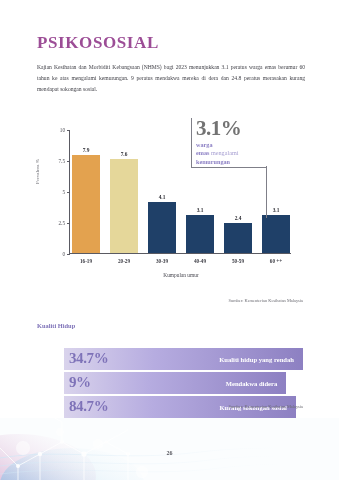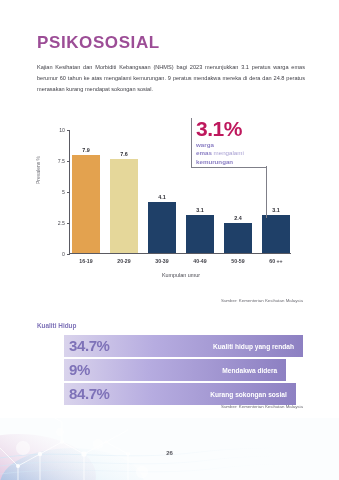--- a/index.html
+++ b/index.html
@@ -2,21 +2,21 @@
 <html><head>
 <meta charset="utf-8">
 <style>
   * { box-sizing: border-box; margin: 0; padding: 0; }
   html, body {
     width: 339px; height: 480px;
     font-family: "Liberation Sans", sans-serif;
     background: #ffffff;
     overflow: hidden;
   }
-  .page { position: relative; width: 339px; height: 480px; background:#fff; overflow:hidden; }
+  .page { position: relative; width: 339px; height: 480px; background:#fff; overflow:hidden;font-family:Liberation Serif, serif; }
 
   
   .title {
     position: absolute; left: 37px; top: 33px;
     font-size: 17px; font-weight: bold; letter-spacing: .6px;
     color: #9c4d96;
   }
   .intro {
     position: absolute; left: 37px; top: 62px; width: 268px;
     font-size: 5.6px; line-height: 1.95; color: #3f3f46;
@@ -45,38 +45,38 @@
   .bar { width: 100%; }
   .xlabels { position: absolute; left: 35px; top: 136px; width: 218px;
              display: flex; justify-content: space-between; }
   .xlabels span { width: 28px; text-align: center; font-size: 5.2px;
                   font-weight: bold; color: #3a3a42; }
   .xtitle { position: absolute; left: 35px; top: 150px; width: 218px; text-align: center;
             font-size: 5.4px; color: #4a4a52; }
 
   
   .callout { position: absolute; left: 196px; top: 118px; width: 108px; }
-  .callout-big { font-size: 21px; font-weight: bold; color: #be185d; letter-spacing: -.5px; line-height: 1; }
+  .callout-big { font-size: 21px; font-weight: bold; color: #737373; letter-spacing: -.5px; line-height: 1; }
   .callout-sub { margin-top: 2px; font-size: 6.2px; line-height: 1.35; color: #8b7fc4; }
   .callout-sub b { font-weight: bold; }
   .callout-sub .lt { font-weight: normal; color: #a79fd2; }
   .bracket { position: absolute; left: 191px; top: 118px; width: 76px; height: 50px;
              border-left: 1.2px solid #7f7f88; border-bottom: 1.2px solid #7f7f88; }
   .bracket-drop { position: absolute; left: 266px; top: 166px; width: 1.2px; height: 52px;
                   background: #7f7f88; }
 
   
   .source { font-size: 4.4px; color: #6b6b72; text-align: right; }
   .source-chart { position: absolute; left: 0; top: 298px; width: 303px; }
   .source-kh { position: absolute; left: 0; top: 404px; width: 303px; }
 
   
   .kh-title { position: absolute; left: 37px; top: 322px;
               font-size: 6.4px; font-weight: bold; color: #7e72b8; }
-  .kh-list { position: absolute; left: 37px; top: 335px; width: 266px; padding-left: 27px; }
+  .kh-list { position: absolute; left: 37px; top: 348px; width: 266px; padding-left: 27px; }
   .kh-row { position: relative; height: 22px; margin-bottom: 2px; }
   .kh-bar { position: absolute; left: 0; top: 0; height: 22px;
             background: linear-gradient(90deg, #d9d3ec 0%, #b6ace0 38%, #8d80c2 100%);
             display: flex; align-items: center; justify-content: flex-end; }
   .kh-bar-label { color: #ffffff; font-size: 6.6px; font-weight: bold;
                   padding-right: 9px; white-space: nowrap; }
   .kh-pct { position: absolute; left: 5px; top: 2px;
             font-size: 15px; font-weight: bold; color: #7e72b8; letter-spacing: -.4px; }
 
   

